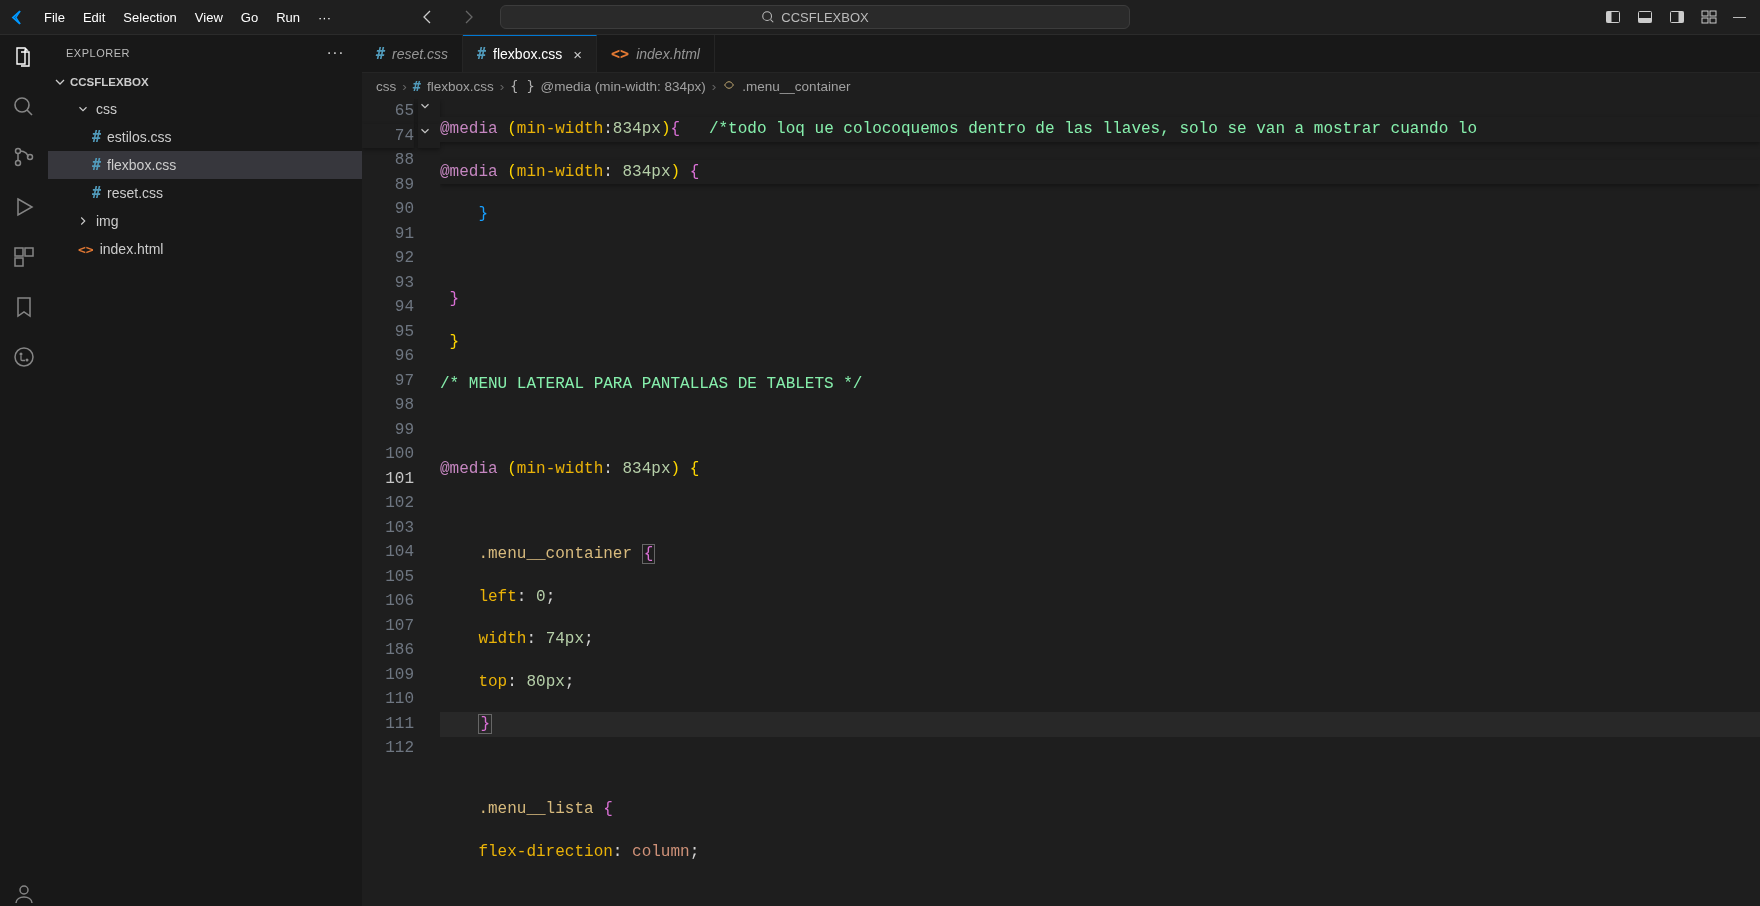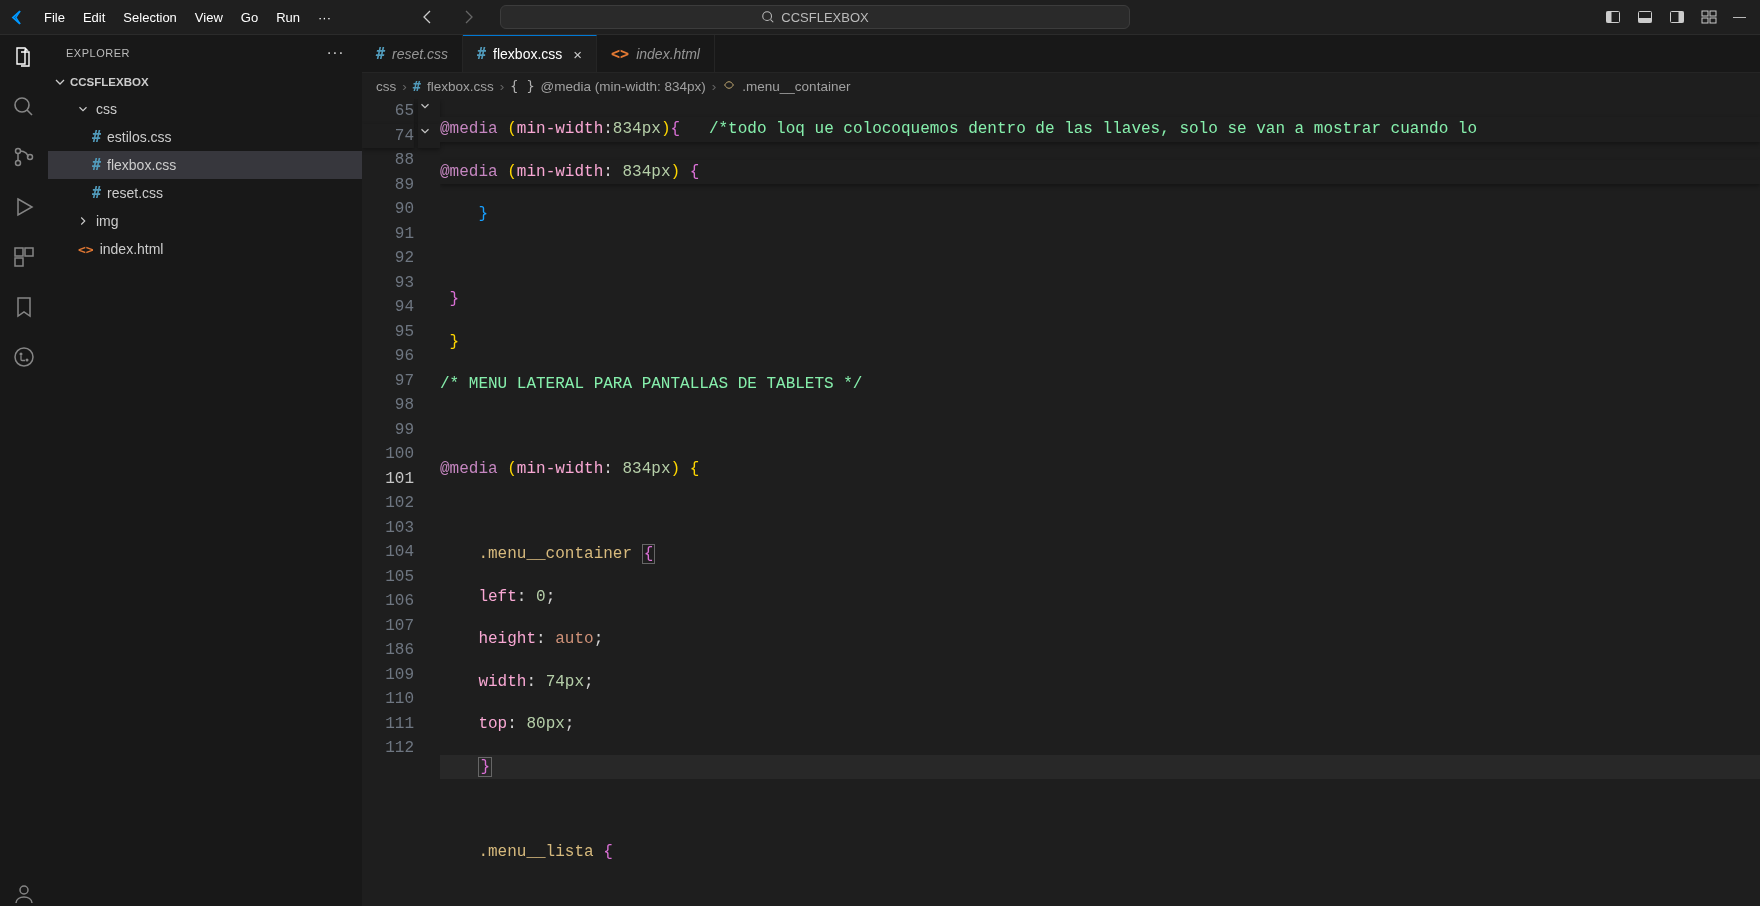--- a/index.html
+++ b/index.html
@@ -146,21 +146,21 @@
 .gutter { width: 56px; text-align: right; color: #6e7681; padding-right: 4px; user-select: none;}
 .fold-gutter { width: 22px; color: #c5c5c5; user-select:none;}
 .code-lines { flex: 1; white-space: pre; color: #d4d4d4; overflow: hidden;}
 .line { height: 24.5px; line-height: 24.5px; }
 .line.current { background: #282828; }
 .gutter .linenum.current { color: #c6c6c6; }
 .sticky { background: #1e1e1e; box-shadow: 0 2px 4px rgba(0,0,0,0.35); }
 
 .tk-at { color: #c586c0; }
 .tk-paren { color: #ffd700; }
-.tk-kw { color: #f9a8d4; }
+.tk-kw { color: #eab308; }
 .tk-num { color: #b5cea8; }
 .tk-brace { color: #da70d6; }
 .tk-brace2 { color: #179fff; }
 .tk-comment { color: #86efac; }
 .tk-sel { color: #d7ba7d; }
 .tk-val { color: #ce9178; }
 .tk-punc { color: #d4d4d4; }
 .box-br { border: 1px solid #666; padding: 0 1px; }
 
 svg { display: block; }
@@ -436,26 +436,26 @@
 <div class="line">    <span class="tk-brace2">}</span></div>
 <div class="line"> </div>
 <div class="line"> <span class="tk-brace">}</span></div>
 <div class="line"> <span class="tk-paren">}</span></div>
 <div class="line"><span class="tk-comment">/* MENU LATERAL PARA PANTALLAS DE TABLETS */</span></div>
 <div class="line"> </div>
 <div class="line"><span class="tk-at">@media</span> <span class="tk-paren">(</span><span class="tk-kw">min-width</span><span class="tk-punc">:</span> <span class="tk-num">834px</span><span class="tk-paren">)</span> <span class="tk-paren">{</span></div>
 <div class="line"> </div>
 <div class="line">    <span class="tk-sel">.menu__container</span> <span class="tk-brace box-br">{</span></div>
 <div class="line">    <span class="tk-kw">left</span><span class="tk-punc">:</span> <span class="tk-num">0</span><span class="tk-punc">;</span></div>
-<div class="line">    <span class="tk-kw">height</span><span class="tk-punc">:</span> <span class="tk-val">auto</span><span class="tk-punc">;</span></div>
 <div class="line">    <span class="tk-kw">width</span><span class="tk-punc">:</span> <span class="tk-num">74px</span><span class="tk-punc">;</span></div>
 <div class="line">    <span class="tk-kw">top</span><span class="tk-punc">:</span> <span class="tk-num">80px</span><span class="tk-punc">;</span></div>
 <div class="line current">    <span class="tk-brace box-br">}</span></div>
 <div class="line"> </div>
 <div class="line">    <span class="tk-sel">.menu__lista</span> <span class="tk-brace">{</span></div>
+<div class="line">    <span class="tk-kw">flex-direction</span><span class="tk-punc">:</span> <span class="tk-val">column</span><span class="tk-punc">;</span></div>
 
 
 
 
 
 
 
 
       </div>
     </div>

